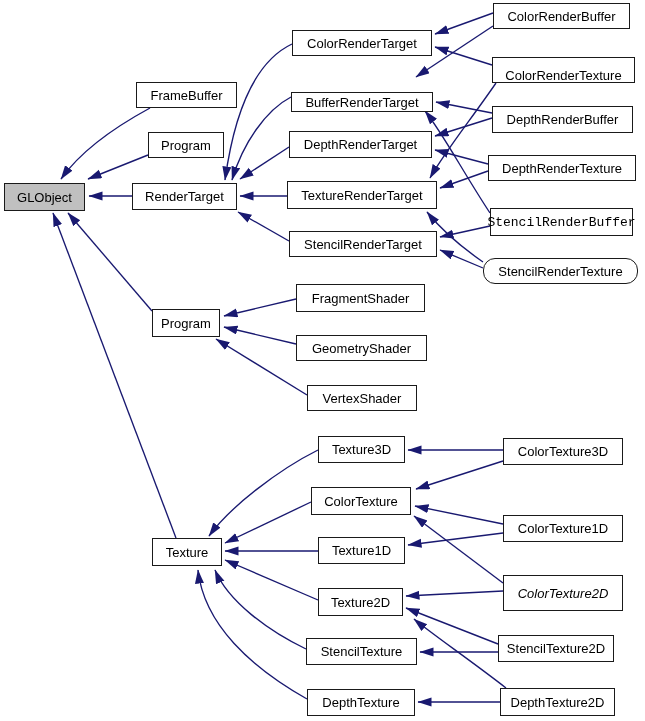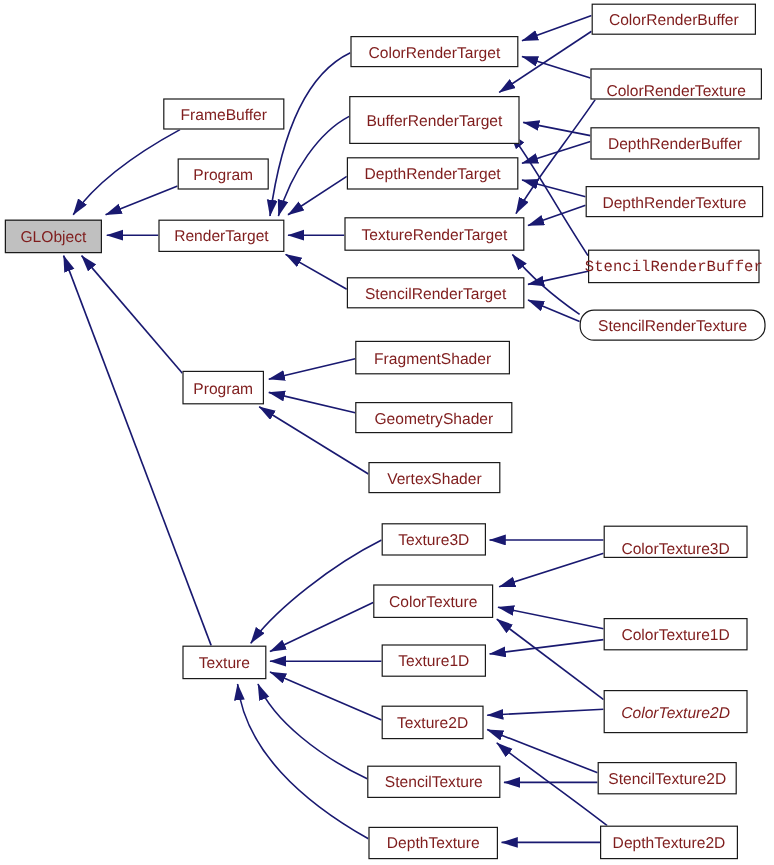--- a/index.html
+++ b/index.html
@@ -25,21 +25,21 @@
   .node {
     position: absolute;
     box-sizing: border-box;
     background: #ffffff;
     border: 1.4px solid #1a1a1a;
     display: flex;
     align-items: center;
     justify-content: center;
     font-size: 13px;
     line-height: 1;
-    color: #7f1d1d;
+    color: #000000;
     white-space: nowrap;
     cursor: pointer;
   }
   .node.highlighted {
     background: #c0c0c0;
   }
   .edge {
     fill: none;
     stroke-width: 1.35px;
   }
@@ -113,21 +113,21 @@
       </div>
       <div class="node" style="left: 152px; top: 309px; width: 68px; height: 28px;">
         <span>Program</span>
       </div>
       <div class="node" style="left: 152px; top: 538px; width: 70px; height: 28px;">
         <span>Texture</span>
       </div>
       <div class="node" style="left: 292px; top: 30px; width: 140px; height: 26px;">
         <span>ColorRenderTarget</span>
       </div>
-      <div class="node" style="left: 291px; top: 80px; width: 142px; height: 40px;">
+      <div class="node" style="left: 291px; top: 92px; width: 142px; height: 20px;">
         <span>BufferRenderTarget</span>
       </div>
       <div class="node" style="left: 289px; top: 131px; width: 143px; height: 27px;">
         <span>DepthRenderTarget</span>
       </div>
       <div class="node" style="left: 287px; top: 181px; width: 150px; height: 28px;">
         <span>TextureRenderTarget</span>
       </div>
       <div class="node" style="left: 289px; top: 231px; width: 148px; height: 26px;">
         <span>StencilRenderTarget</span>
@@ -170,21 +170,21 @@
       </div>
       <div class="node" style="left: 318px; top: 588px; width: 85px; height: 28px;">
         <span>Texture2D</span>
       </div>
       <div class="node" style="left: 306px; top: 638px; width: 111px; height: 27px;">
         <span>StencilTexture</span>
       </div>
       <div class="node" style="left: 307px; top: 689px; width: 108px; height: 27px;">
         <span>DepthTexture</span>
       </div>
-      <div class="node" style="left: 503px; top: 438px; width: 120px; height: 27px; align-items: flex-end;">
+      <div class="node" style="left: 503px; top: 438px; width: 120px; height: 27px;">
         <span>ColorTexture3D</span>
       </div>
       <div class="node" style="left: 503px; top: 515px; width: 120px; height: 27px;">
         <span>ColorTexture1D</span>
       </div>
       <div class="node" style="left: 503px; top: 575px; width: 120px; height: 36px; font-style: italic;">
         <span>ColorTexture2D</span>
       </div>
       <div class="node" style="left: 498px; top: 635px; width: 116px; height: 27px;">
         <span>StencilTexture2D</span>

